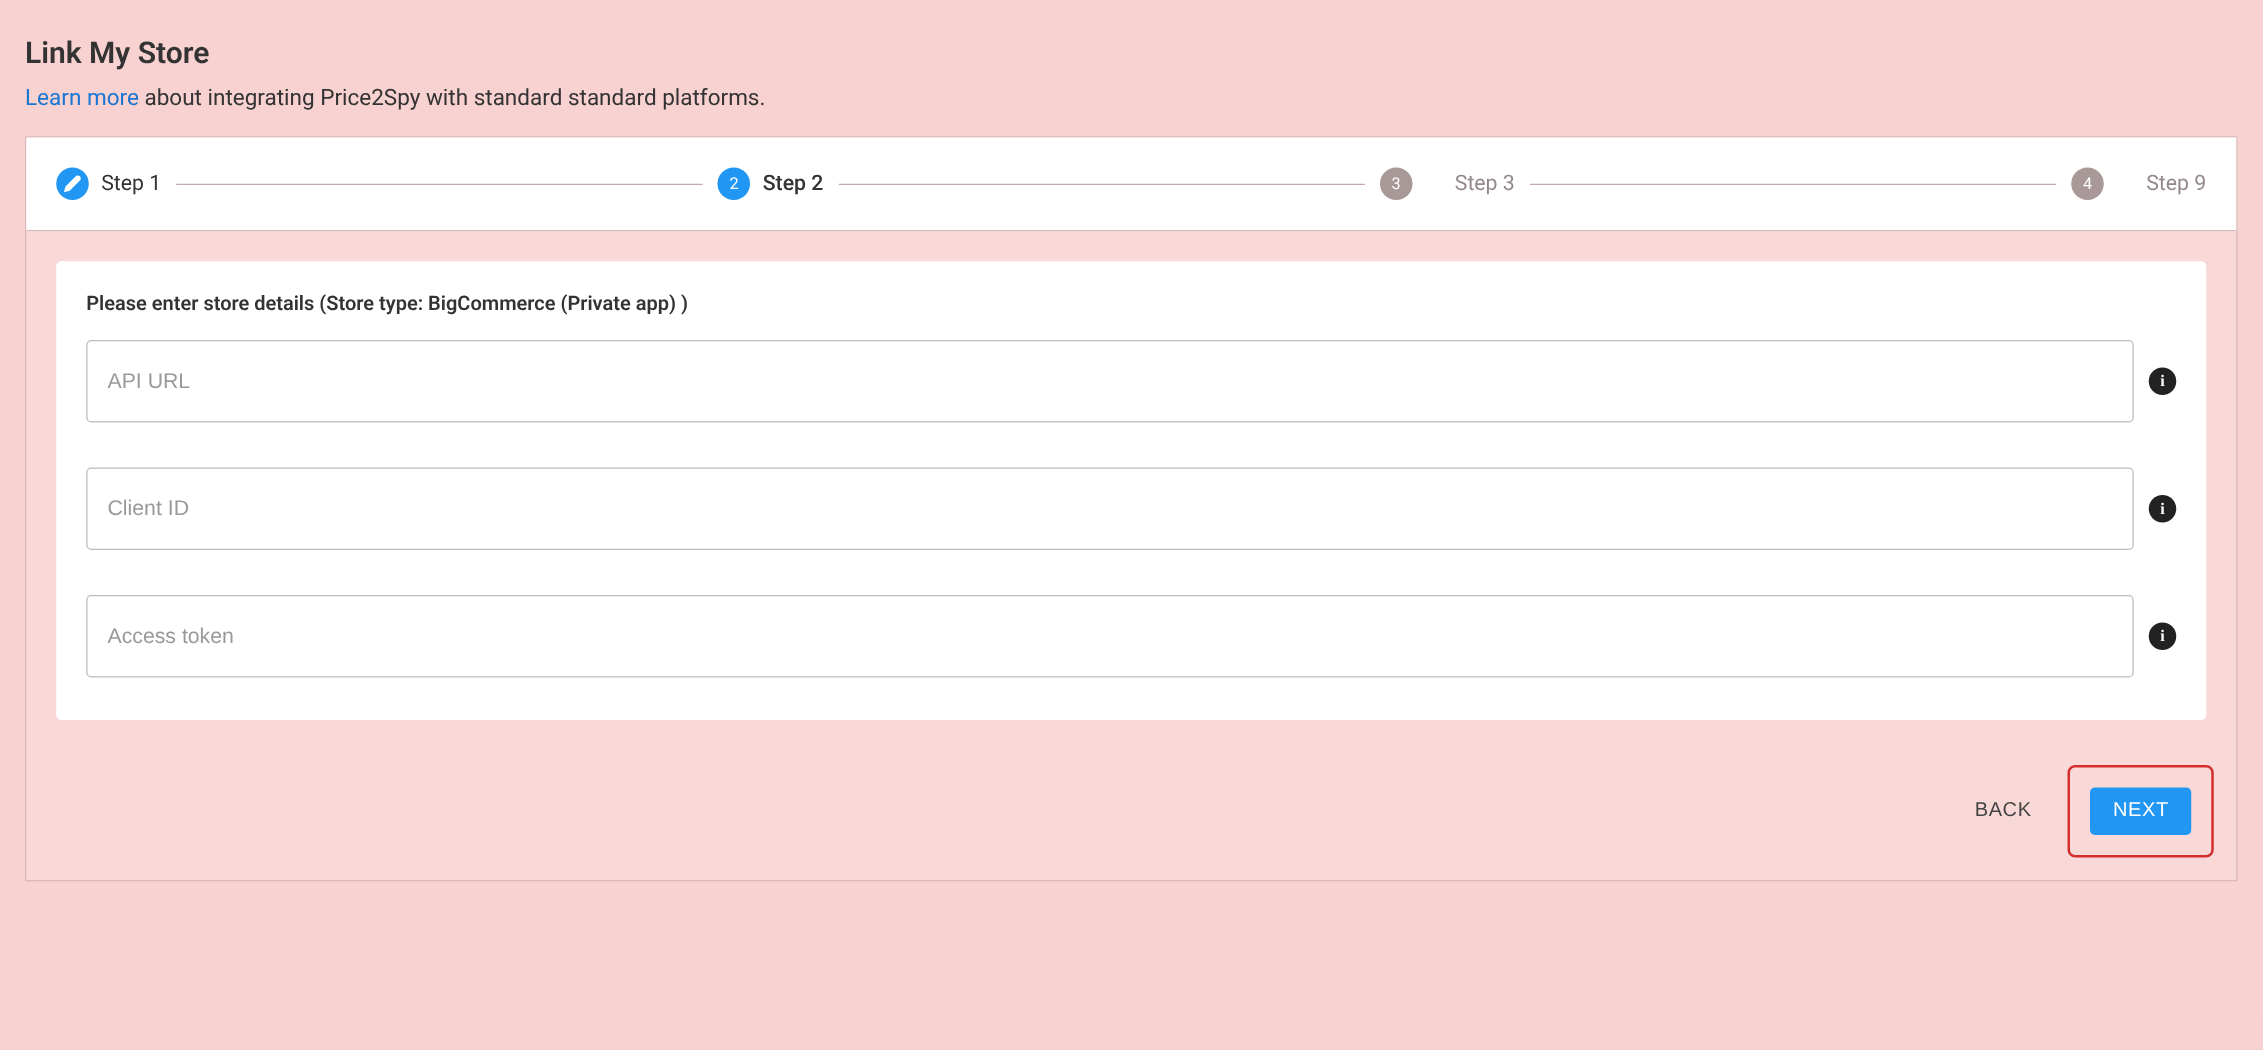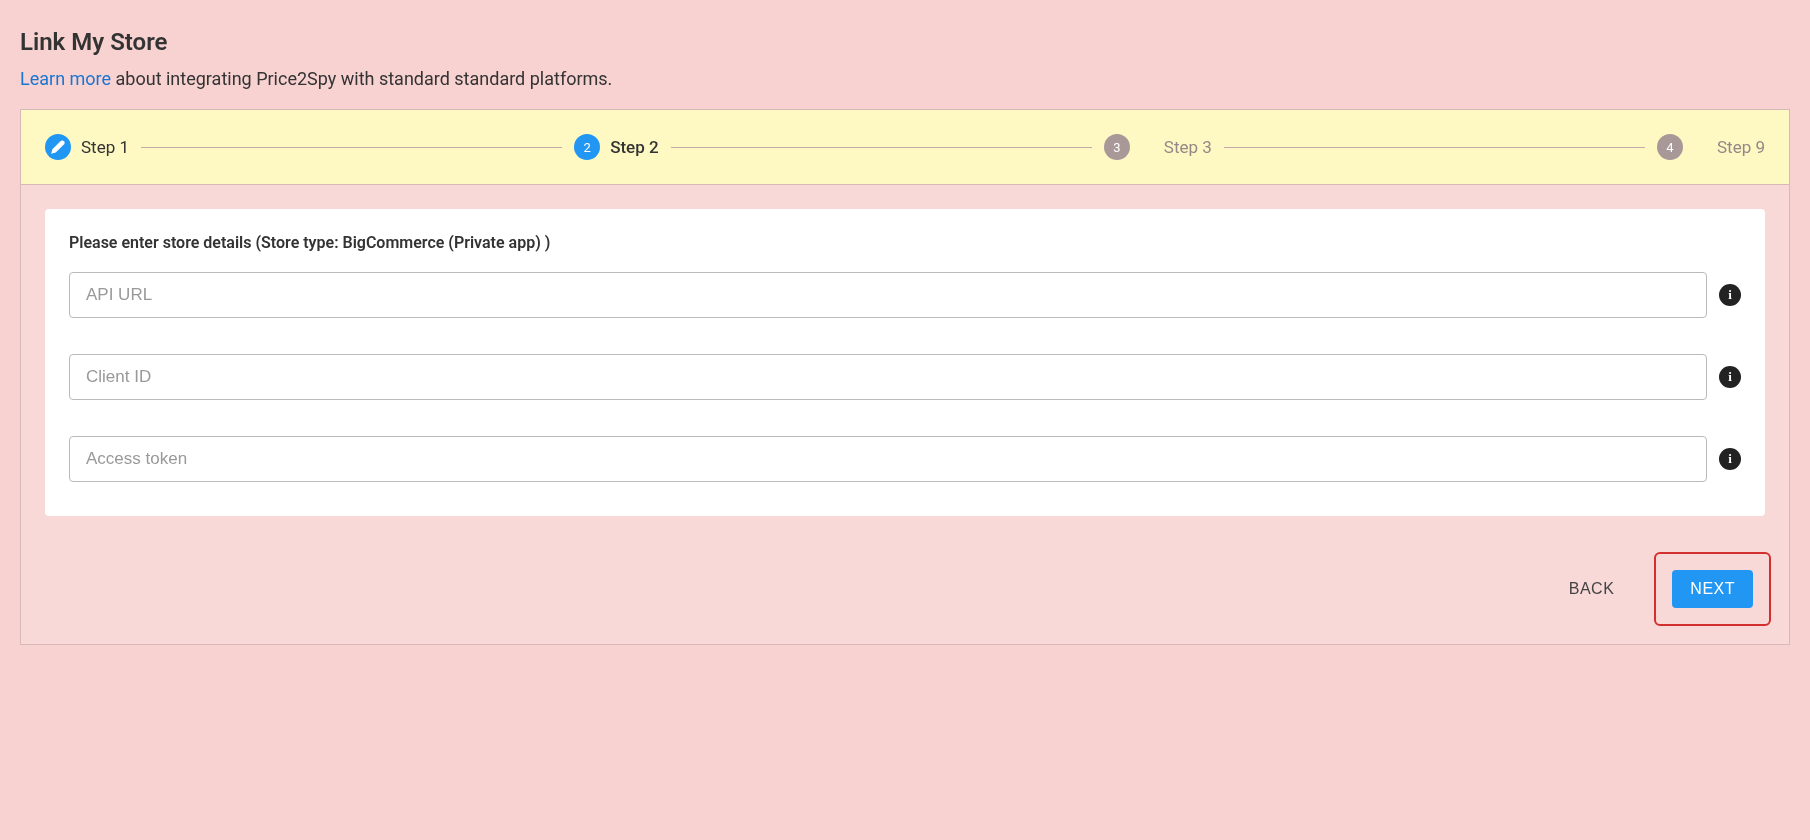--- a/index.html
+++ b/index.html
@@ -37,21 +37,21 @@
     .wizard-container {
       margin: 0 20px;
       border: 1px solid #d8b8b8;
       background-color: #f9d8d8;
     }
     
     .stepper {
       display: flex;
       align-items: center;
       padding: 24px 24px;
-      background-color: #fef9c3;
+      background-color: #ffffff;
       border-bottom: 1px solid #d8b8b8;
       text-align: right;
     }
     
     .step {
       display: flex;
       align-items: center;
       gap: 10px;
     }
     
@@ -125,21 +125,21 @@
       gap: 12px;
       margin-bottom: 36px;
     }
     
     .input-row:last-child {
       margin-bottom: 10px;
     }
     
     .input-field {
       flex: 1;
-      height: 46px;
+      height: 66px;
       padding: 0 16px;
       font-size: 17px;
       border: 1px solid #bbb;
       border-radius: 4px;
       color: #333;
       background-color: #fff;
     }
     
     .input-field::placeholder {
       color: #999;
@@ -159,21 +159,21 @@
       font-family: Georgia, serif;
       flex-shrink: 0;
       cursor: pointer;
     }
     
     .button-row {
       display: flex;
       justify-content: flex-end;
       align-items: center;
       padding: 12px 18px 18px 18px;
-      gap: 24px;
+      gap: 13px;
     }
     
     .back-button {
       background: none;
       border: none;
       font-size: 16px;
       font-weight: 500;
       color: #444;
       letter-spacing: 0.5px;
       padding: 10px 16px;

